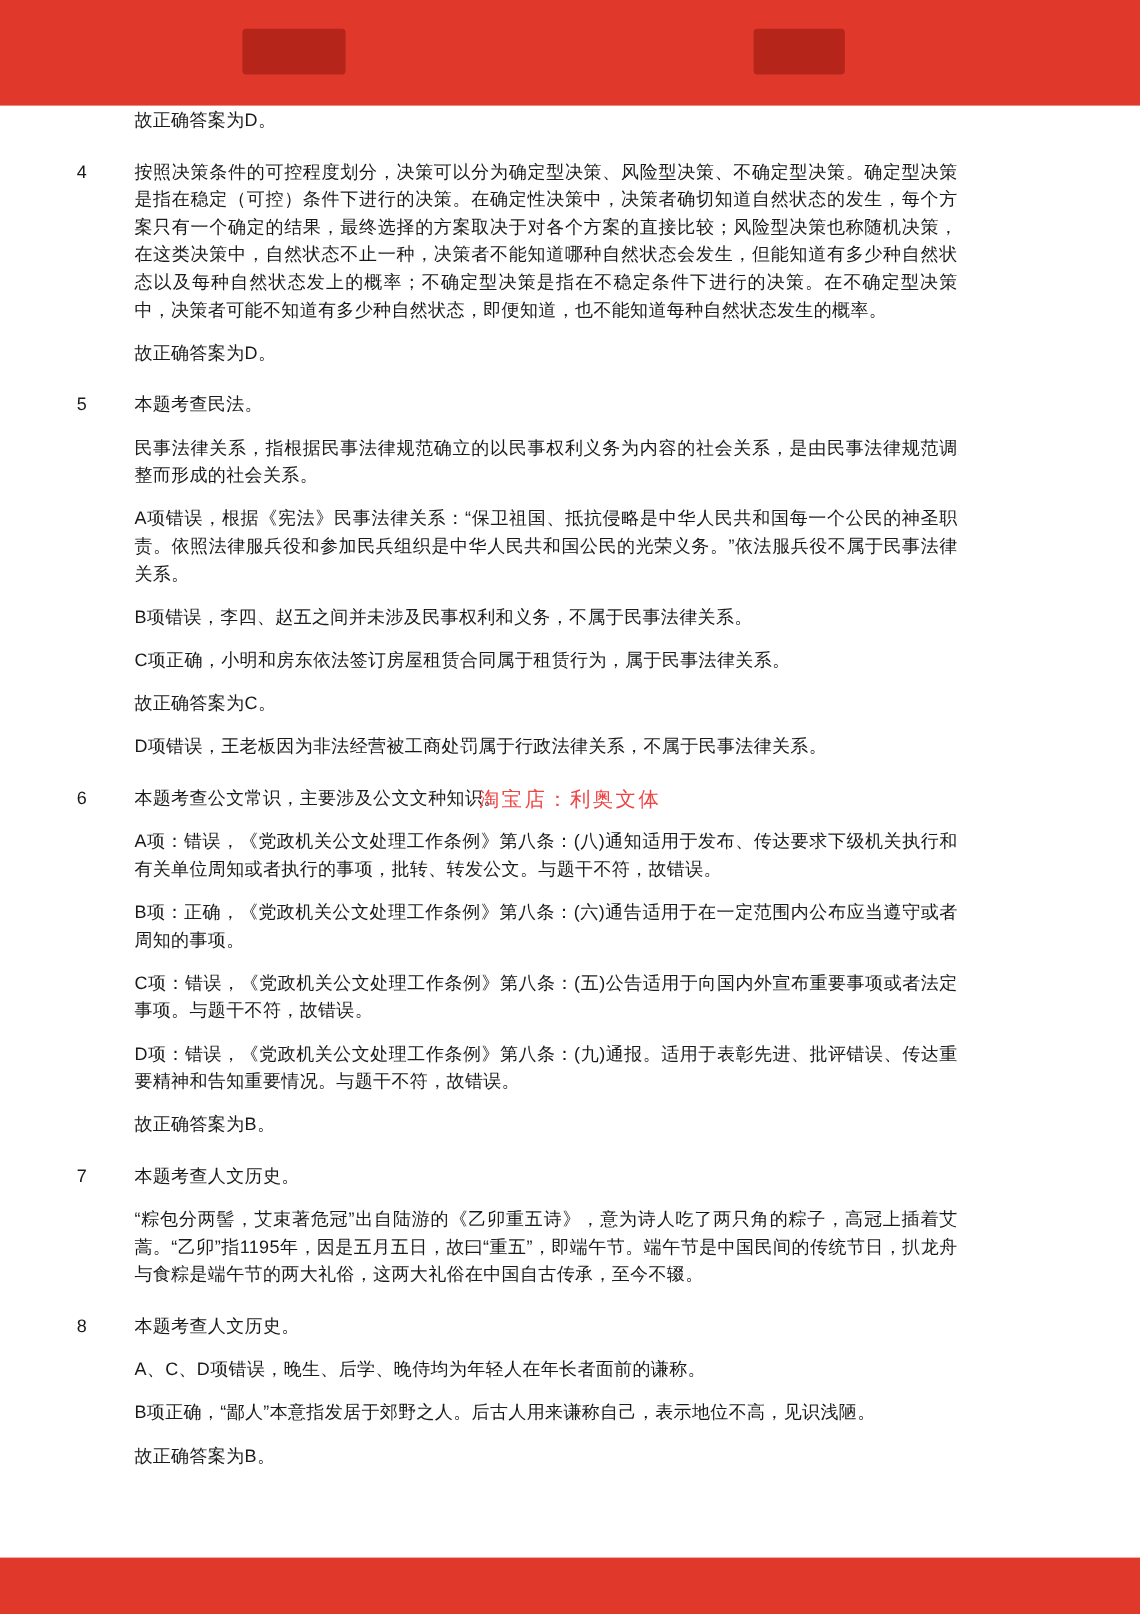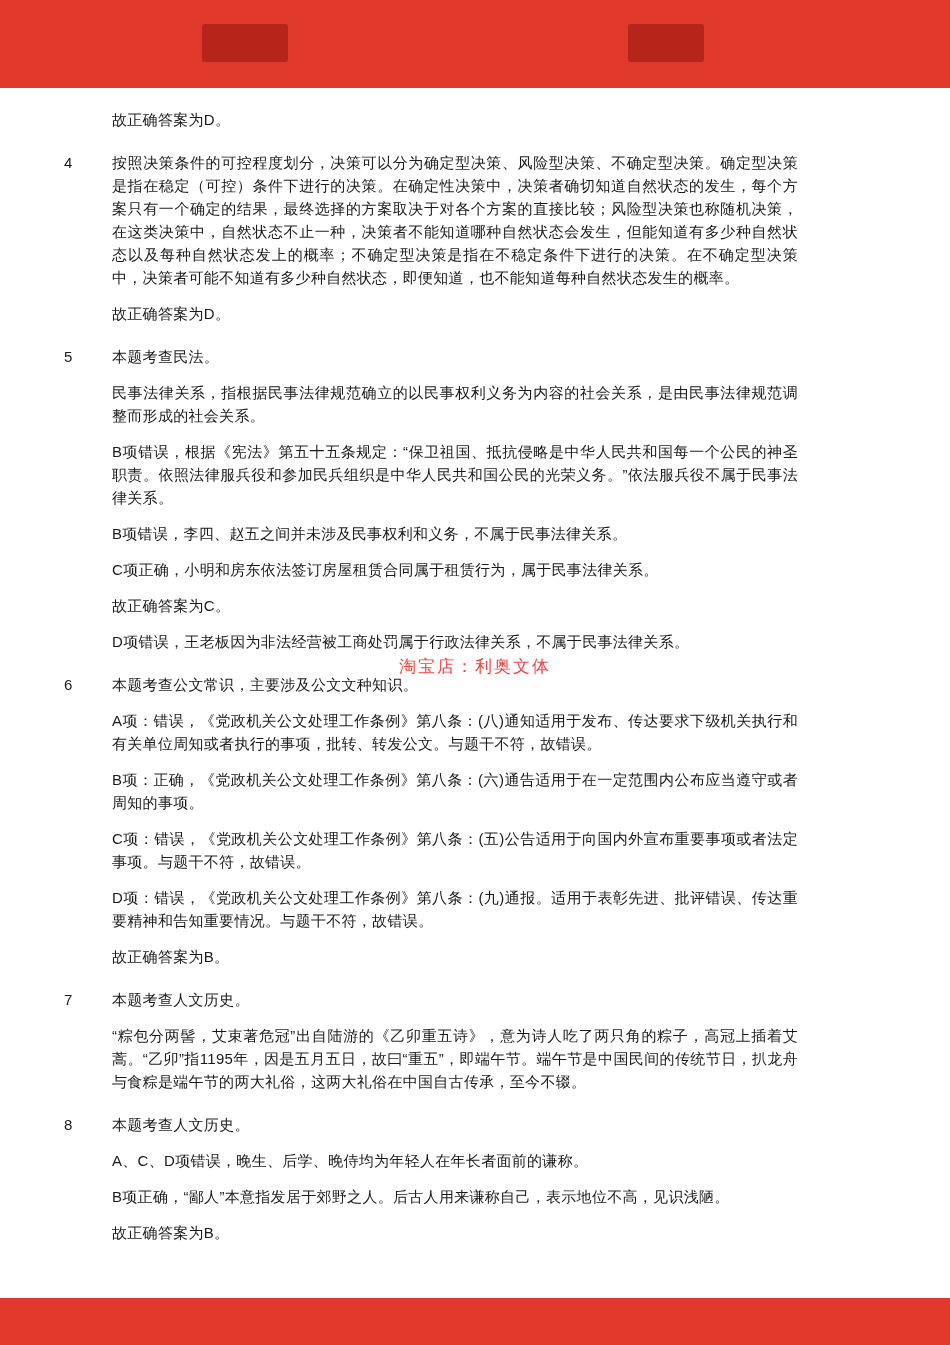--- a/index.html
+++ b/index.html
@@ -43,21 +43,21 @@
   }
   .banner-block.right {
     left: 628px;
     width: 76px;
   }
   .content {
     position: absolute;
     top: 88px;
     left: 0;
     width: 862px;
-    padding: 20px 64px 0 64px;
+    padding: 1px 64px 0 64px;
     box-sizing: border-box;
   }
   .item {
     display: flex;
     margin-bottom: 7px;
   }
   .num {
     flex: none;
     width: 48px;
     font-size: 15px;
@@ -113,21 +113,21 @@
         <p>按照决策条件的可控程度划分，决策可以分为确定型决策、风险型决策、不确定型决策。确定型决策是指在稳定（可控）条件下进行的决策。在确定性决策中，决策者确切知道自然状态的发生，每个方案只有一个确定的结果，最终选择的方案取决于对各个方案的直接比较；风险型决策也称随机决策，在这类决策中，自然状态不止一种，决策者不能知道哪种自然状态会发生，但能知道有多少种自然状态以及每种自然状态发上的概率；不确定型决策是指在不稳定条件下进行的决策。在不确定型决策中，决策者可能不知道有多少种自然状态，即便知道，也不能知道每种自然状态发生的概率。</p>
         <p>故正确答案为D。</p>
       </div>
     </div>
 
     <div class="item">
       <div class="num">5</div>
       <div class="body">
         <p>本题考查民法。</p>
         <p>民事法律关系，指根据民事法律规范确立的以民事权利义务为内容的社会关系，是由民事法律规范调整而形成的社会关系。</p>
-        <p>B项错误，根据《宪法》第五十五条规定：“保卫祖国、抵抗侵略是中华人民共和国每一个公民的神圣职责。依照法律服兵役和参加民兵组织是中华人民共和国公民的光荣义务。”依法服兵役不属于民事法律关系。</p>
+        <p>A项错误，根据《宪法》民事法律关系：“保卫祖国、抵抗侵略是中华人民共和国每一个公民的神圣职责。依照法律服兵役和参加民兵组织是中华人民共和国公民的光荣义务。”依法服兵役不属于民事法律关系。</p>
         <p>B项错误，李四、赵五之间并未涉及民事权利和义务，不属于民事法律关系。</p>
         <p>C项正确，小明和房东依法签订房屋租赁合同属于租赁行为，属于民事法律关系。</p>
         <p>故正确答案为C。</p>
         <p>D项错误，王老板因为非法经营被工商处罚属于行政法律关系，不属于民事法律关系。</p>
       </div>
     </div>
 
     <div class="item">
       <div class="num">6</div>
       <div class="body">

